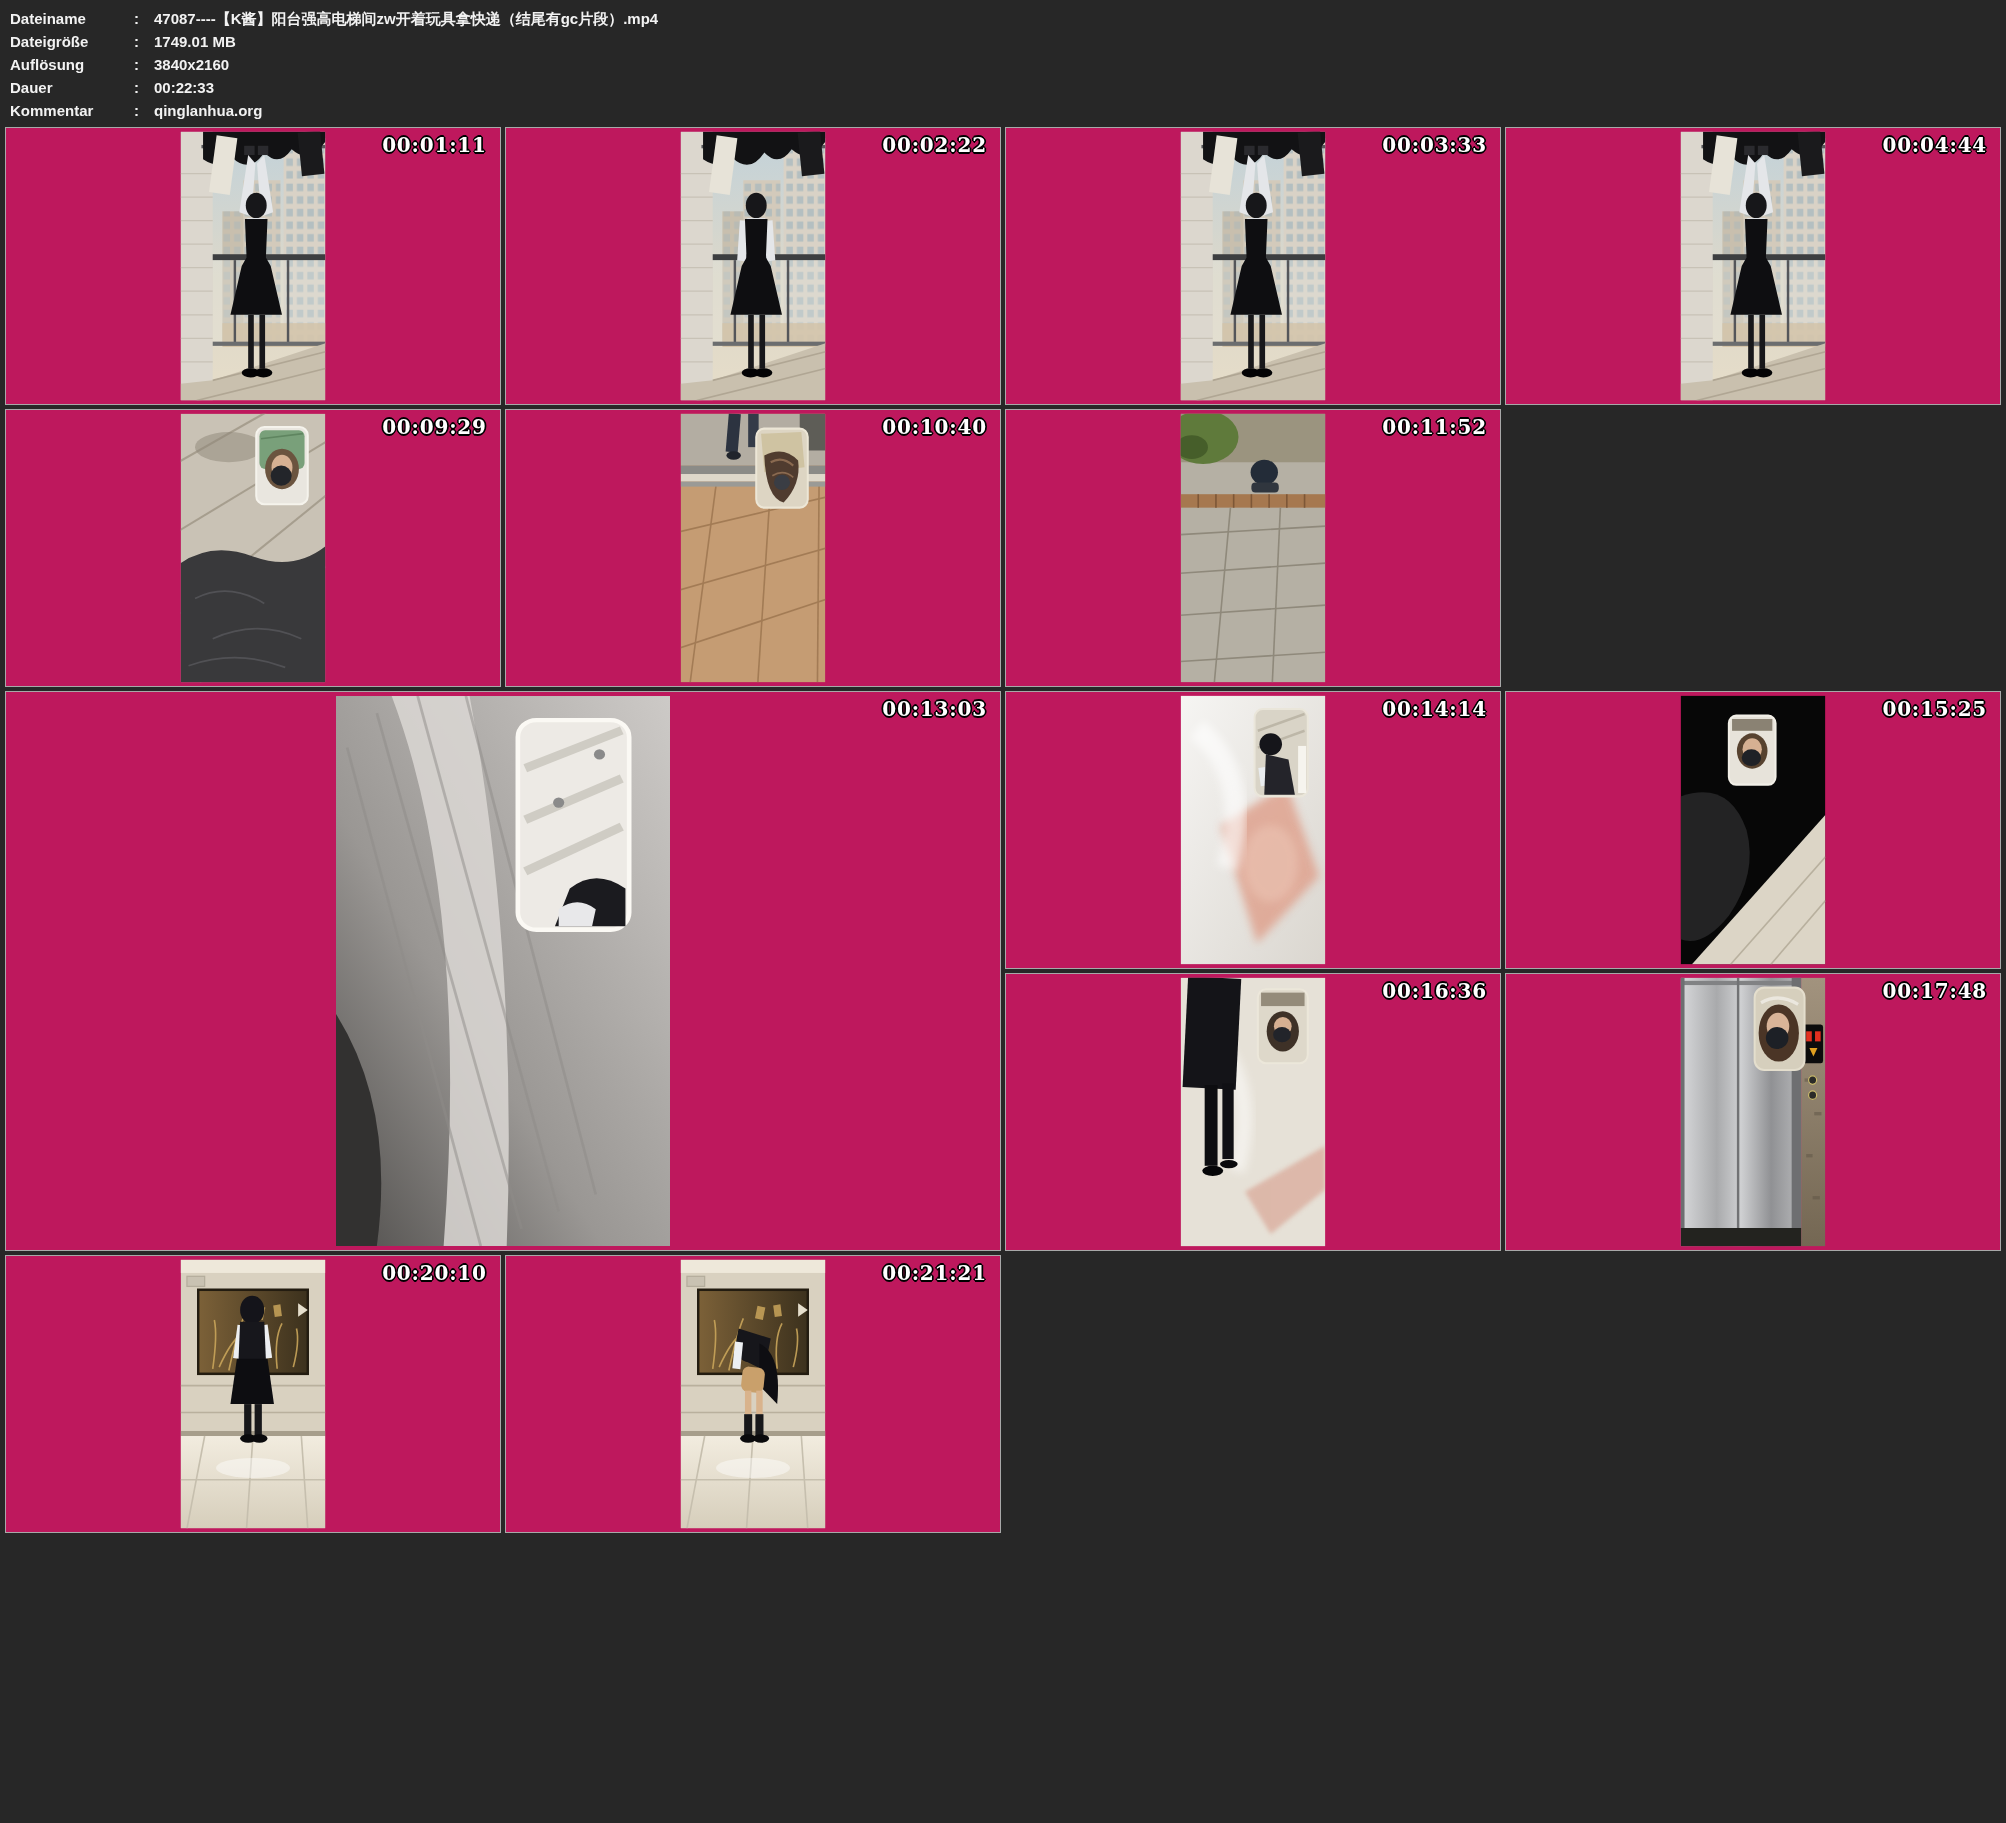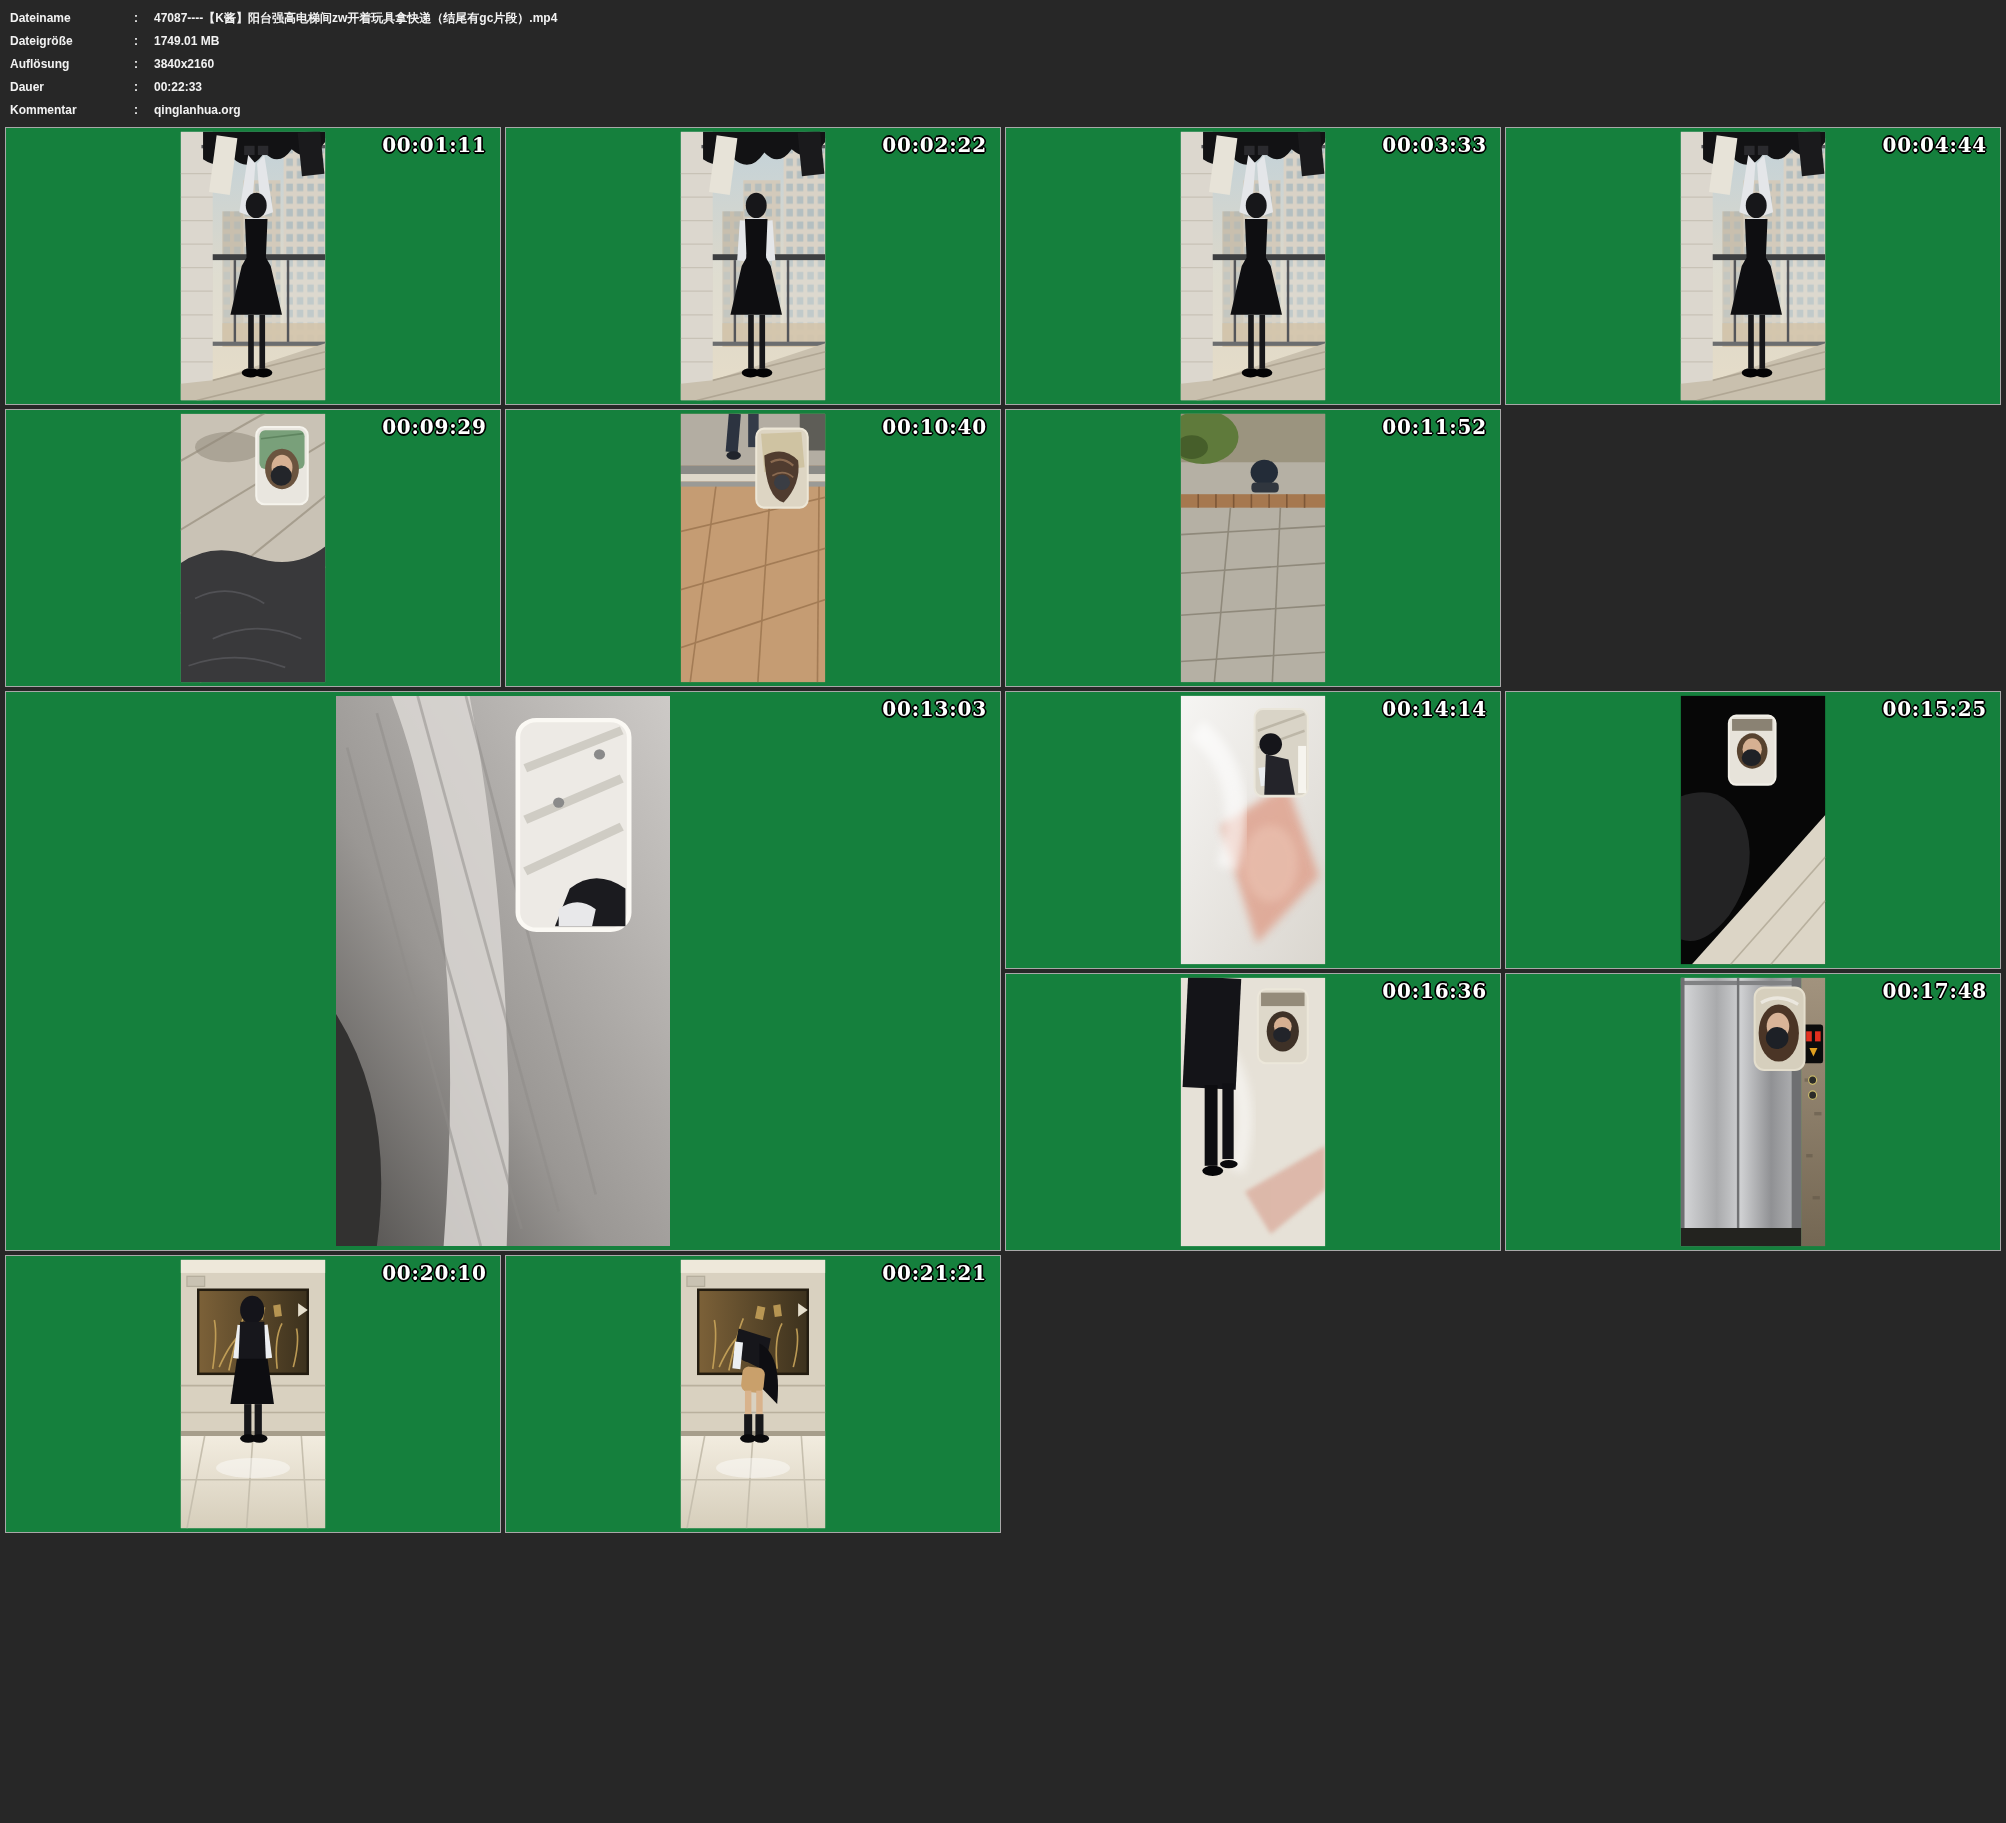--- a/index.html
+++ b/index.html
@@ -4,35 +4,35 @@
 <style>
   html,body{margin:0;padding:0;}
   body{
     width:2006px;height:1823px;
     background:#272727;
     font-family:"Liberation Sans",sans-serif;
     overflow:hidden;
   }
   
   .header{padding:6.6px 10px 3.3px 10px;}
-  .meta-row{display:flex;color:#f2f2f2;font-weight:bold;font-size:12px;line-height:23px;white-space:nowrap;align-items:center;}
+  .meta-row{display:flex;color:#f2f2f2;font-weight:bold;font-size:15px;line-height:23px;white-space:nowrap;align-items:center;}
   .meta-label{width:124px;flex:0 0 124px;}
   .meta-sep{width:20px;flex:0 0 20px;}
   .meta-value{}
   
   .grid{
     display:grid;
     grid-template-columns:repeat(4,496px);
     grid-auto-rows:278px;
     gap:4.1px;
     padding:1.7px 5px 5px 5px;
   }
   .cell{
     position:relative;
-    background:#15803d;
+    background:#be185d;
     border:1.7px solid #a8a8a8;
     box-sizing:border-box;
     overflow:hidden;
   }
   .cell.big{grid-column:span 2;grid-row:span 2;}
   .strip{
     position:absolute;left:50%;top:50%;
     transform:translate(-50%,-50%);
     width:145px;height:269px;
   }

